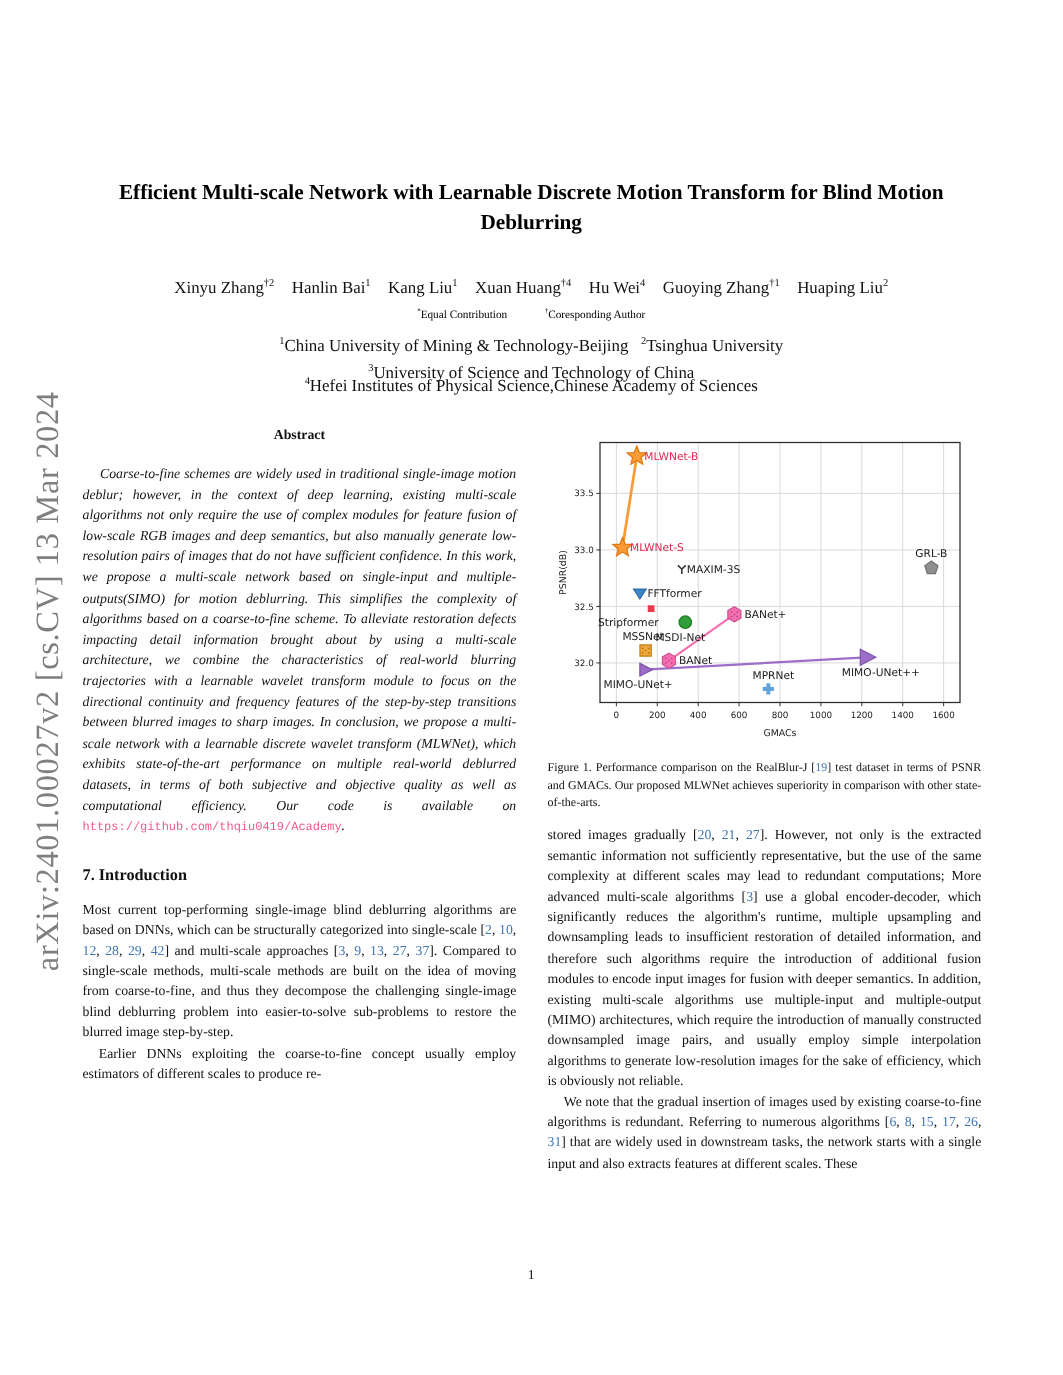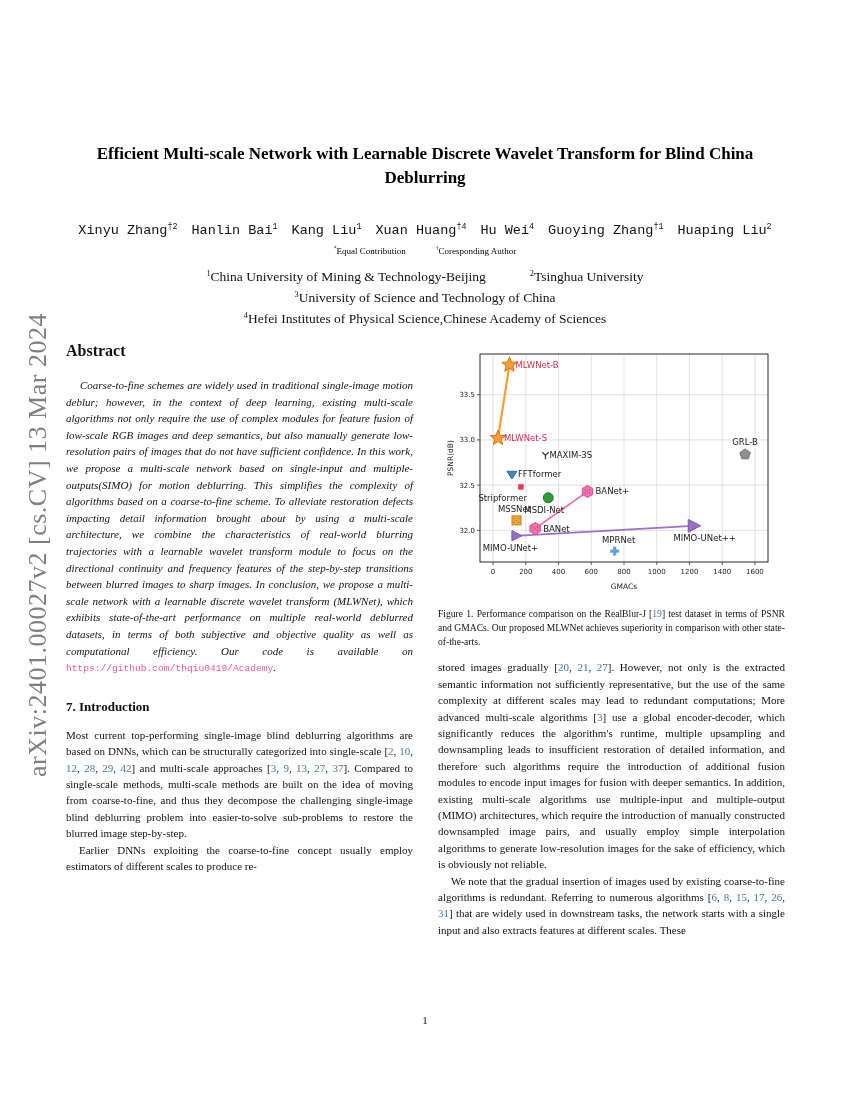--- a/index.html
+++ b/index.html
@@ -13,33 +13,33 @@
     white-space:nowrap;font-size:26px;color:#7f7f7f;letter-spacing:0.5px;
     font-family:"Liberation Serif",serif;
   }
   .title{
     position:absolute;top:142px;left:50%;transform:translateX(-50%);
     width:690px;text-align:center;font-weight:bold;font-size:17px;line-height:24px;color:#000;
   }
   .authors-1{position:absolute;top:199px;width:100%;text-align:center;font-size:13.5px;}
   .authors-1 .suplist-item{margin:0 14px;}
   .authors-2{position:absolute;top:222px;width:100%;text-align:center;font-size:13.5px;}
-  .authors-2 .suplist-item{margin:0 7px;font-family:Liberation Mono, monospace;}
+  .authors-2 .suplist-item{margin:0 7px;}
   .notes{position:absolute;top:246px;width:100%;text-align:center;font-size:9px;color:#000;}
   .notes .suplist-item{margin:0 15px;}
   sup{font-size:62%;line-height:0;}
   .affil{position:absolute;width:100%;text-align:center;font-size:13.5px;}
-  .affil .suplist-item{margin:0 22px;}
-  .affil-1{top:269px;} .affil-2{top:290px;} .affil-3{top:311px;}
+  .affil .suplist-item{margin:0 5px;}
+  .affil-1{top:269px;} .affil-2{top:290px;} .affil-3{top:301px;}
 
   .col{position:absolute;top:342px;width:347px;}
   .col-left{left:66px;}
   .col-right{left:438px;}
 
-  .abstract-heading{font-weight:bold;font-size:16px;margin:0 0 17px 0;}
+  .abstract-heading{text-align:center;font-weight:bold;font-size:11px;margin:0 0 17px 0;}
   .abstract-body{
     font-style:italic;font-size:11px;line-height:16.6px;text-align:justify;margin:0;
     text-indent:14px;
   }
   .code-link{
     font-family:"Liberation Mono",monospace;font-style:normal;font-size:9.6px;
     text-decoration:none;cursor:pointer;
   }
   .sec-heading{font-size:13px;font-weight:bold;margin:21px 0 12px 0;}
   .body-p{font-size:11px;line-height:16.4px;text-align:justify;margin:0;}
@@ -52,21 +52,21 @@
   .right-body{margin-top:11px;}
   .pageno{position:absolute;top:1014px;width:100%;text-align:center;font-size:11px;}
 </style>
 </head>
 <body>
 
 <div class="page">
 
   <div class="arxiv">arXiv:2401.00027v2  [cs.CV]  13 Mar 2024</div>
 
-  <div class="title">Efficient Multi-scale Network with Learnable Discrete Wavelet Transform for Blind China Deblurring</div>
+  <div class="title">Efficient Multi-scale Network with Learnable Discrete Motion Transform for Blind Motion Deblurring</div>
 
   <div class="authors-2"><span class="suplist-item">Xinyu Zhang<sup>†2</sup></span><span class="suplist-item">Hanlin Bai<sup>1</sup></span><span class="suplist-item">Kang Liu<sup>1</sup></span><span class="suplist-item">Xuan Huang<sup>†4</sup></span><span class="suplist-item">Hu Wei<sup>4</sup></span><span class="suplist-item">Guoying Zhang<sup>†1</sup></span><span class="suplist-item">Huaping Liu<sup>2</sup></span></div>
   <div class="notes"><span class="suplist-item"><sup>*</sup>Equal Contribution</span><span class="suplist-item"><sup>†</sup>Coresponding Author</span></div>
 
   <div class="affil affil-1"><span class="suplist-item"><sup>1</sup>China University of Mining &amp; Technology-Beijing</span><span class="suplist-item"><sup>2</sup>Tsinghua University</span></div>
   <div class="affil affil-2"><span class="suplist-item"><sup>3</sup>University of Science and Technology of China</span></div>
   <div class="affil affil-3"><span class="suplist-item"><sup>4</sup>Hefei Institutes of Physical Science,Chinese Academy of Sciences</span></div>
 
   <div class="col col-left">
     <div class="abstract-heading">Abstract</div>

